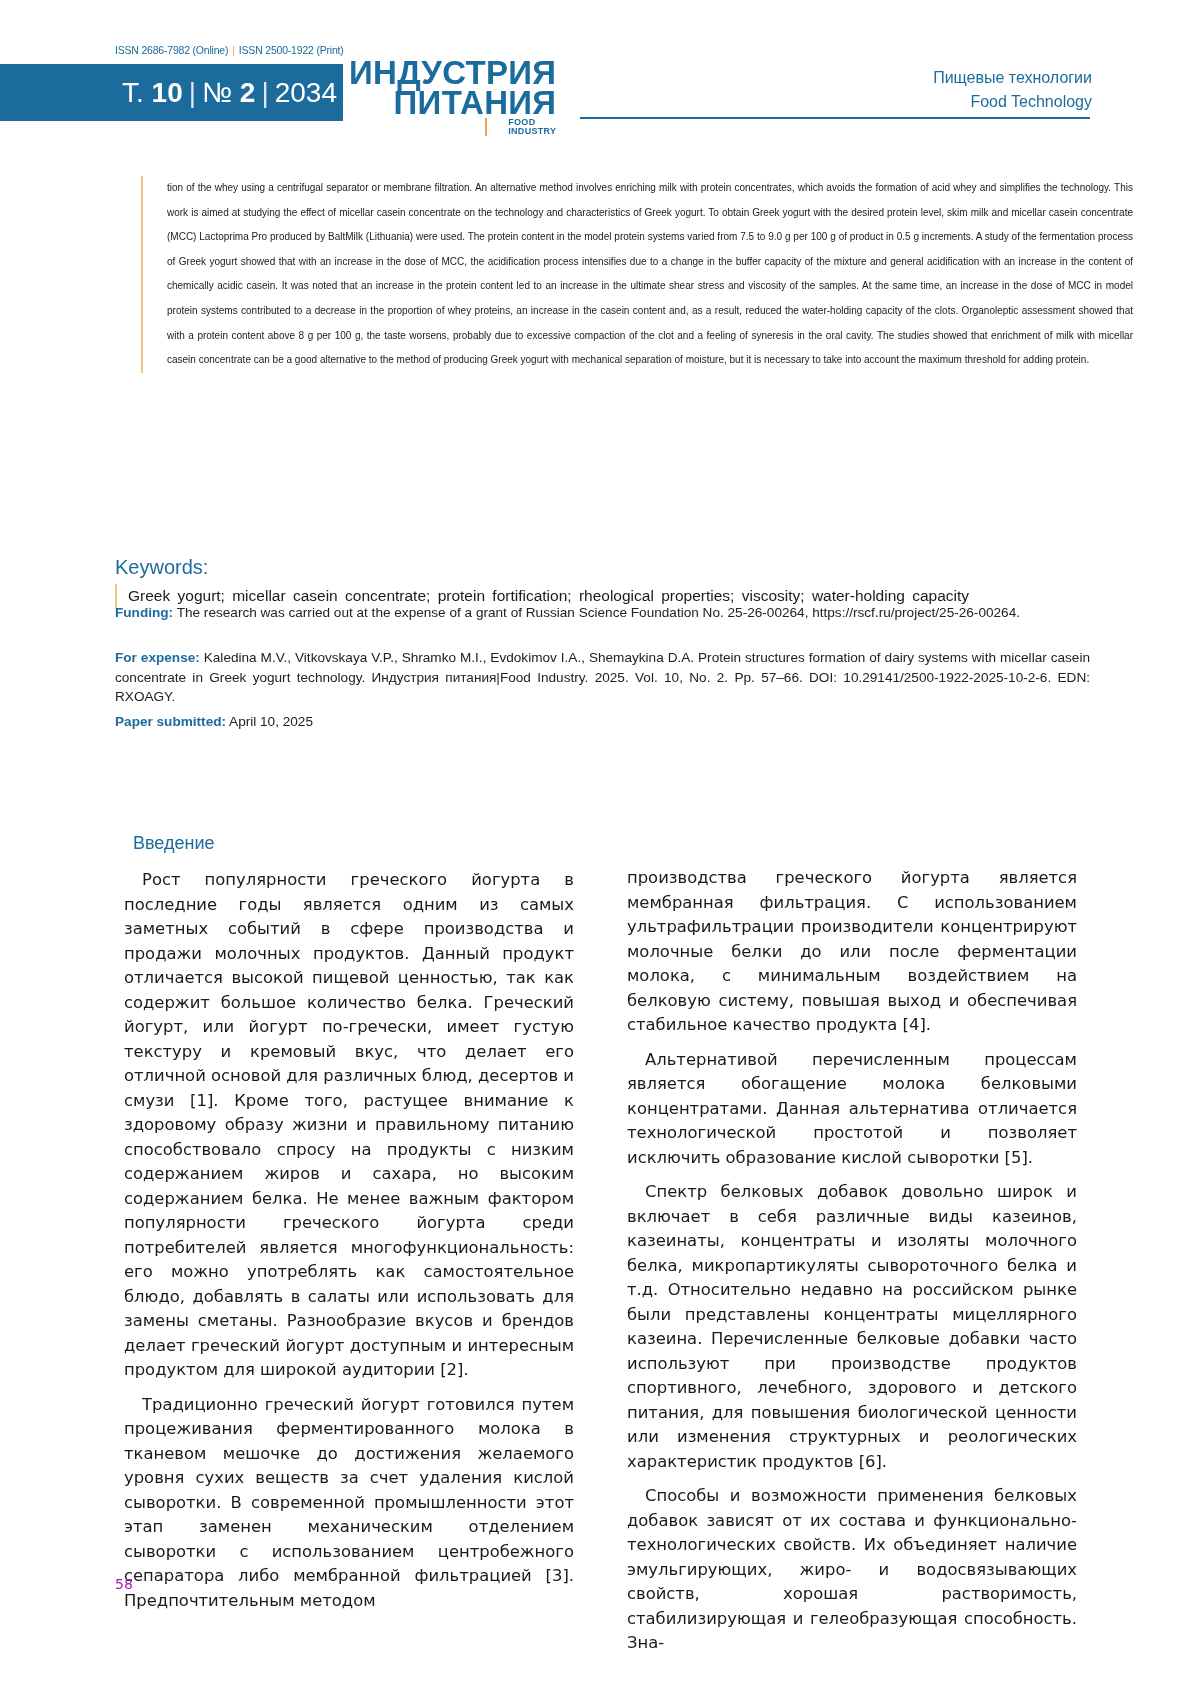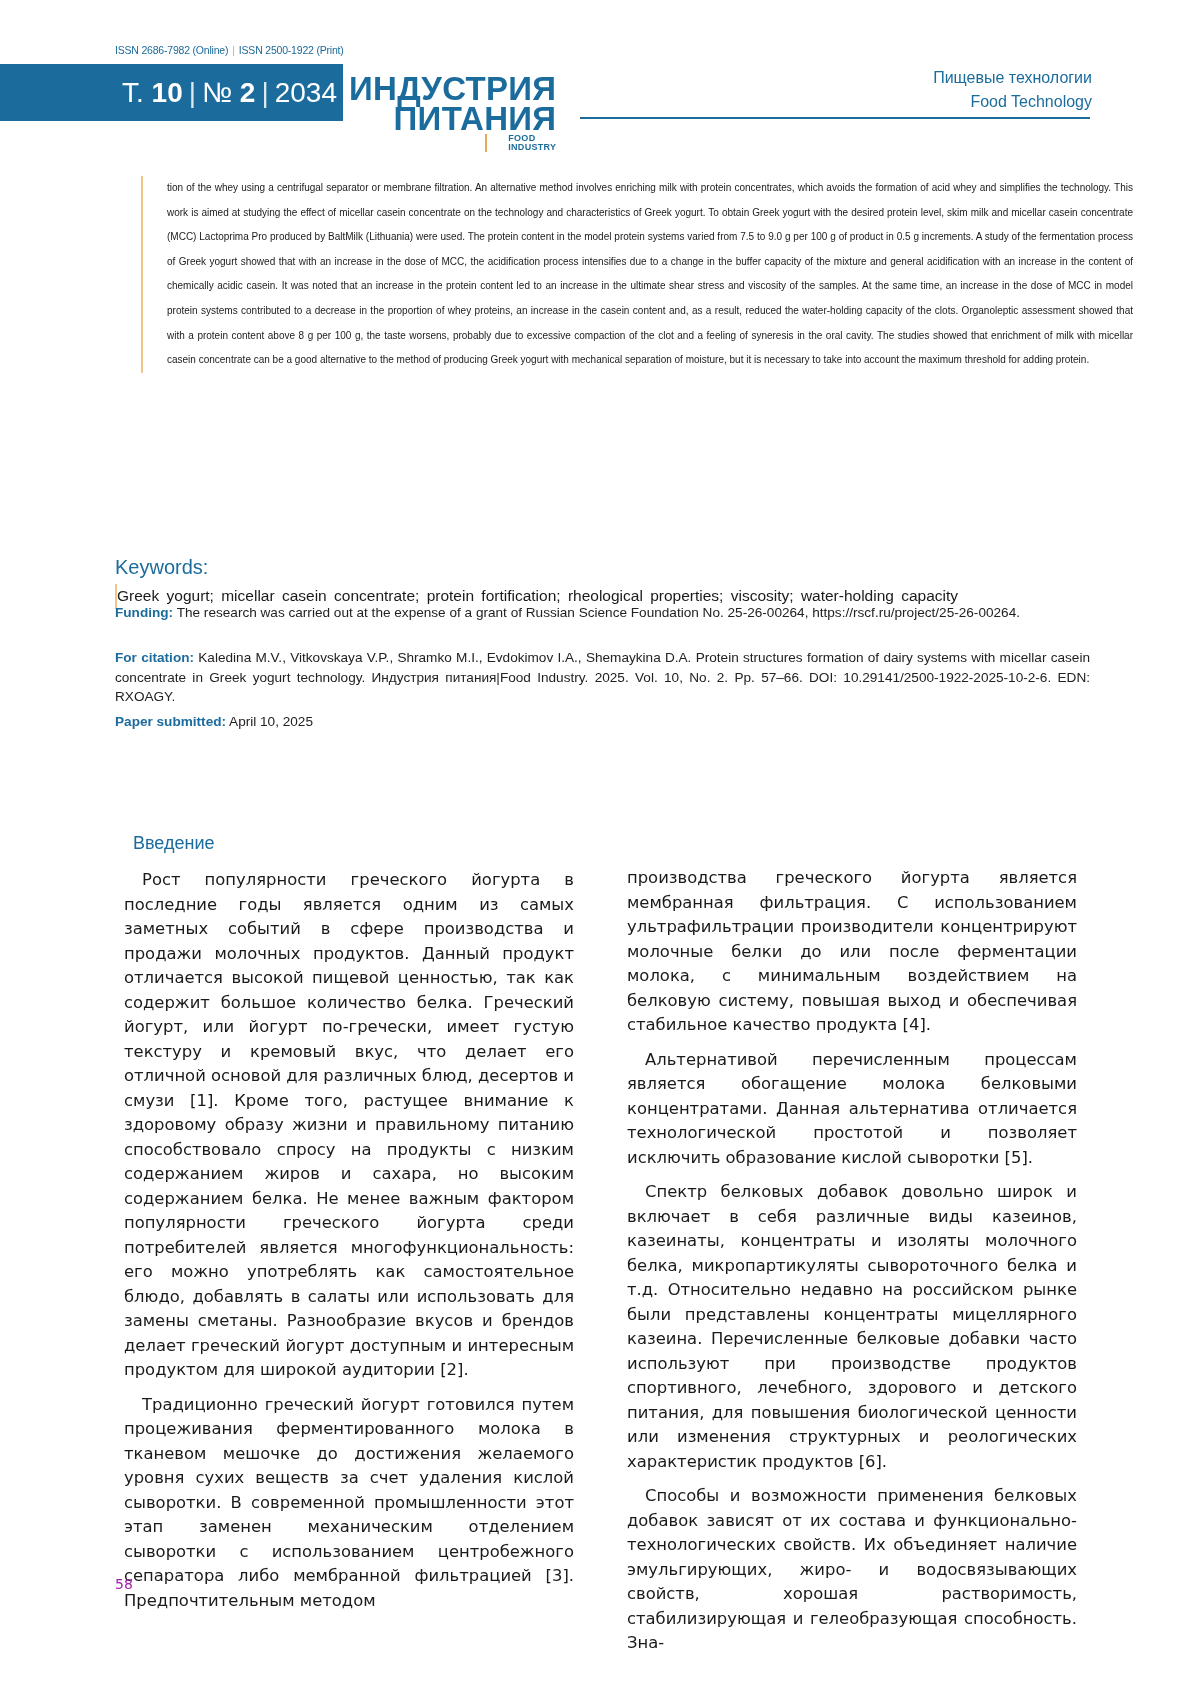--- a/index.html
+++ b/index.html
@@ -14,21 +14,21 @@
     .issn .sep { color: #e7a85a; margin: 0 4px; }
     .bluebar {
       position: absolute; left: 0; top: 64px; width: 343px; height: 57px; background: #1b6c9d;
       display: flex; align-items: center; justify-content: flex-end; box-sizing: border-box; padding-right: 6px;
       font-family: "Liberation Sans", sans-serif; color: #ffffff; font-size: 28px;
     }
     .bluebar b { font-weight: bold; }
     .bluebar .bar { margin: 0 6px; font-weight: normal; opacity: 0.85; }
     .logo {
       position: absolute; left: 349px; top: 58px; font-family: "Liberation Sans", sans-serif;
-      color: #1b6c9d; font-weight: bold; line-height: 30px; font-size: 33px; letter-spacing: 0.3px; margin-top: 16px;
+      color: #1b6c9d; font-weight: bold; line-height: 30px; font-size: 33px; letter-spacing: 0.3px;
     }
     .logo .row2 { display: flex; align-items: flex-end; flex-direction: column; }
     .logo .fi {
       font-size: 9px; line-height: 9px; margin-left: 6px; padding-left: 21px; border-left: 2px solid #e7a85a;
       margin-bottom: 3px; color: #1b6c9d;
     }
     .headline-rule { position: absolute; left: 580px; top: 117px; width: 510px; height: 2px; background: #1b6c9d; }
     .section-label {
       position: absolute; right: 108px; top: 66px; text-align: right; font-family: "Liberation Sans", sans-serif;
       color: #1b6c9d; font-size: 16px; line-height: 24px;
@@ -36,21 +36,21 @@
     .abstract {
       position: absolute; left: 115px; top: 176px; width: 966px; border-left: 2px solid #f0c48a;
       padding-left: 24px; font-family: "Liberation Sans", sans-serif; font-size: 10px; line-height: 24.6px;
       text-align: justify; color: #1a1a1a; margin-left: 26px;
     }
     .kw-title {
       position: absolute; left: 115px; top: 556px; font-family: "Liberation Sans", sans-serif; font-size: 20px;
       color: #1b6c9d;
     }
     .kw-body {
-      position: absolute; left: 115px; top: 584px; width: 966px; border-left: 2px solid #f0c48a; 
+      position: absolute; left: 115px; top: 584px; width: 966px; border-left: 2px solid #f0c48a; padding-left: 11px;
       font-family: "Liberation Sans", sans-serif; font-size: 15.5px; line-height: 24.5px; text-align: justify;
       word-spacing: 3px;
     }
     .meta {
       position: absolute; left: 115px; width: 975px; font-family: "Liberation Sans", sans-serif; font-size: 13.6px;
       line-height: 19.5px; color: #222; text-align: justify;
     }
     .meta .lbl { color: #1b6c9d; font-weight: bold; }
     .intro-title {
       position: absolute; left: 133px; top: 833px; font-family: "Liberation Sans", sans-serif; font-size: 18px;
@@ -104,21 +104,21 @@
 <div class="abstract">tion of the whey using a centrifugal separator or membrane filtration. An alternative method involves enriching milk with protein concentrates, which avoids the formation of acid whey and simplifies the technology. This work is aimed at studying the effect of micellar casein concentrate on the technology and characteristics of Greek yogurt. To obtain Greek yogurt with the desired protein level, skim milk and micellar casein concentrate (MCC) Lactoprima Pro produced by BaltMilk (Lithuania) were used. The protein content in the model protein systems varied from 7.5 to 9.0 g per 100 g of product in 0.5 g increments. A study of the fermentation process of Greek yogurt showed that with an increase in the dose of MCC, the acidification process intensifies due to a change in the buffer capacity of the mixture and general acidification with an increase in the content of chemically acidic casein. It was noted that an increase in the protein content led to an increase in the ultimate shear stress and viscosity of the samples. At the same time, an increase in the dose of MCC in model protein systems contributed to a decrease in the proportion of whey proteins, an increase in the casein content and, as a result, reduced the water-holding capacity of the clots. Organoleptic assessment showed that with a protein content above 8 g per 100 g, the taste worsens, probably due to excessive compaction of the clot and a feeling of syneresis in the oral cavity. The studies showed that enrichment of milk with micellar casein concentrate can be a good alternative to the method of producing Greek yogurt with mechanical separation of moisture, but it is necessary to take into account the maximum threshold for adding protein.</div>
 
 <div class="kw-title">Keywords:</div>
 <div class="kw-body">Greek yogurt; micellar casein concentrate; protein fortification; rheological properties; viscosity; water-holding capacity</div>
 
 <div class="meta" style="top:603px;">
   <span class="lbl">Funding:</span>
   <span>The research was carried out at the expense of a grant of Russian Science Foundation No. 25-26-00264, https://rscf.ru/project/25-26-00264.</span>
 </div>
 <div class="meta" style="top:648px;">
-  <span class="lbl">For citation:</span>
+  <span class="lbl">For expense:</span>
   <span>Kaledina M.V., Vitkovskaya V.P., Shramko M.I., Evdokimov I.A., Shemaykina D.A. Protein structures formation of dairy systems with micellar casein concentrate in Greek yogurt technology. Индустрия питания|Food Industry. 2025. Vol. 10, No. 2. Pp. 57–66. DOI: 10.29141/2500-1922-2025-10-2-6. EDN: RXOAGY.</span>
 </div>
 <div class="meta" style="top:712px;">
   <span class="lbl">Paper submitted:</span>
   <span>April 10, 2025</span>
 </div>
 
 <div class="intro-title">Введение</div>
 
 <div class="col col-left">

